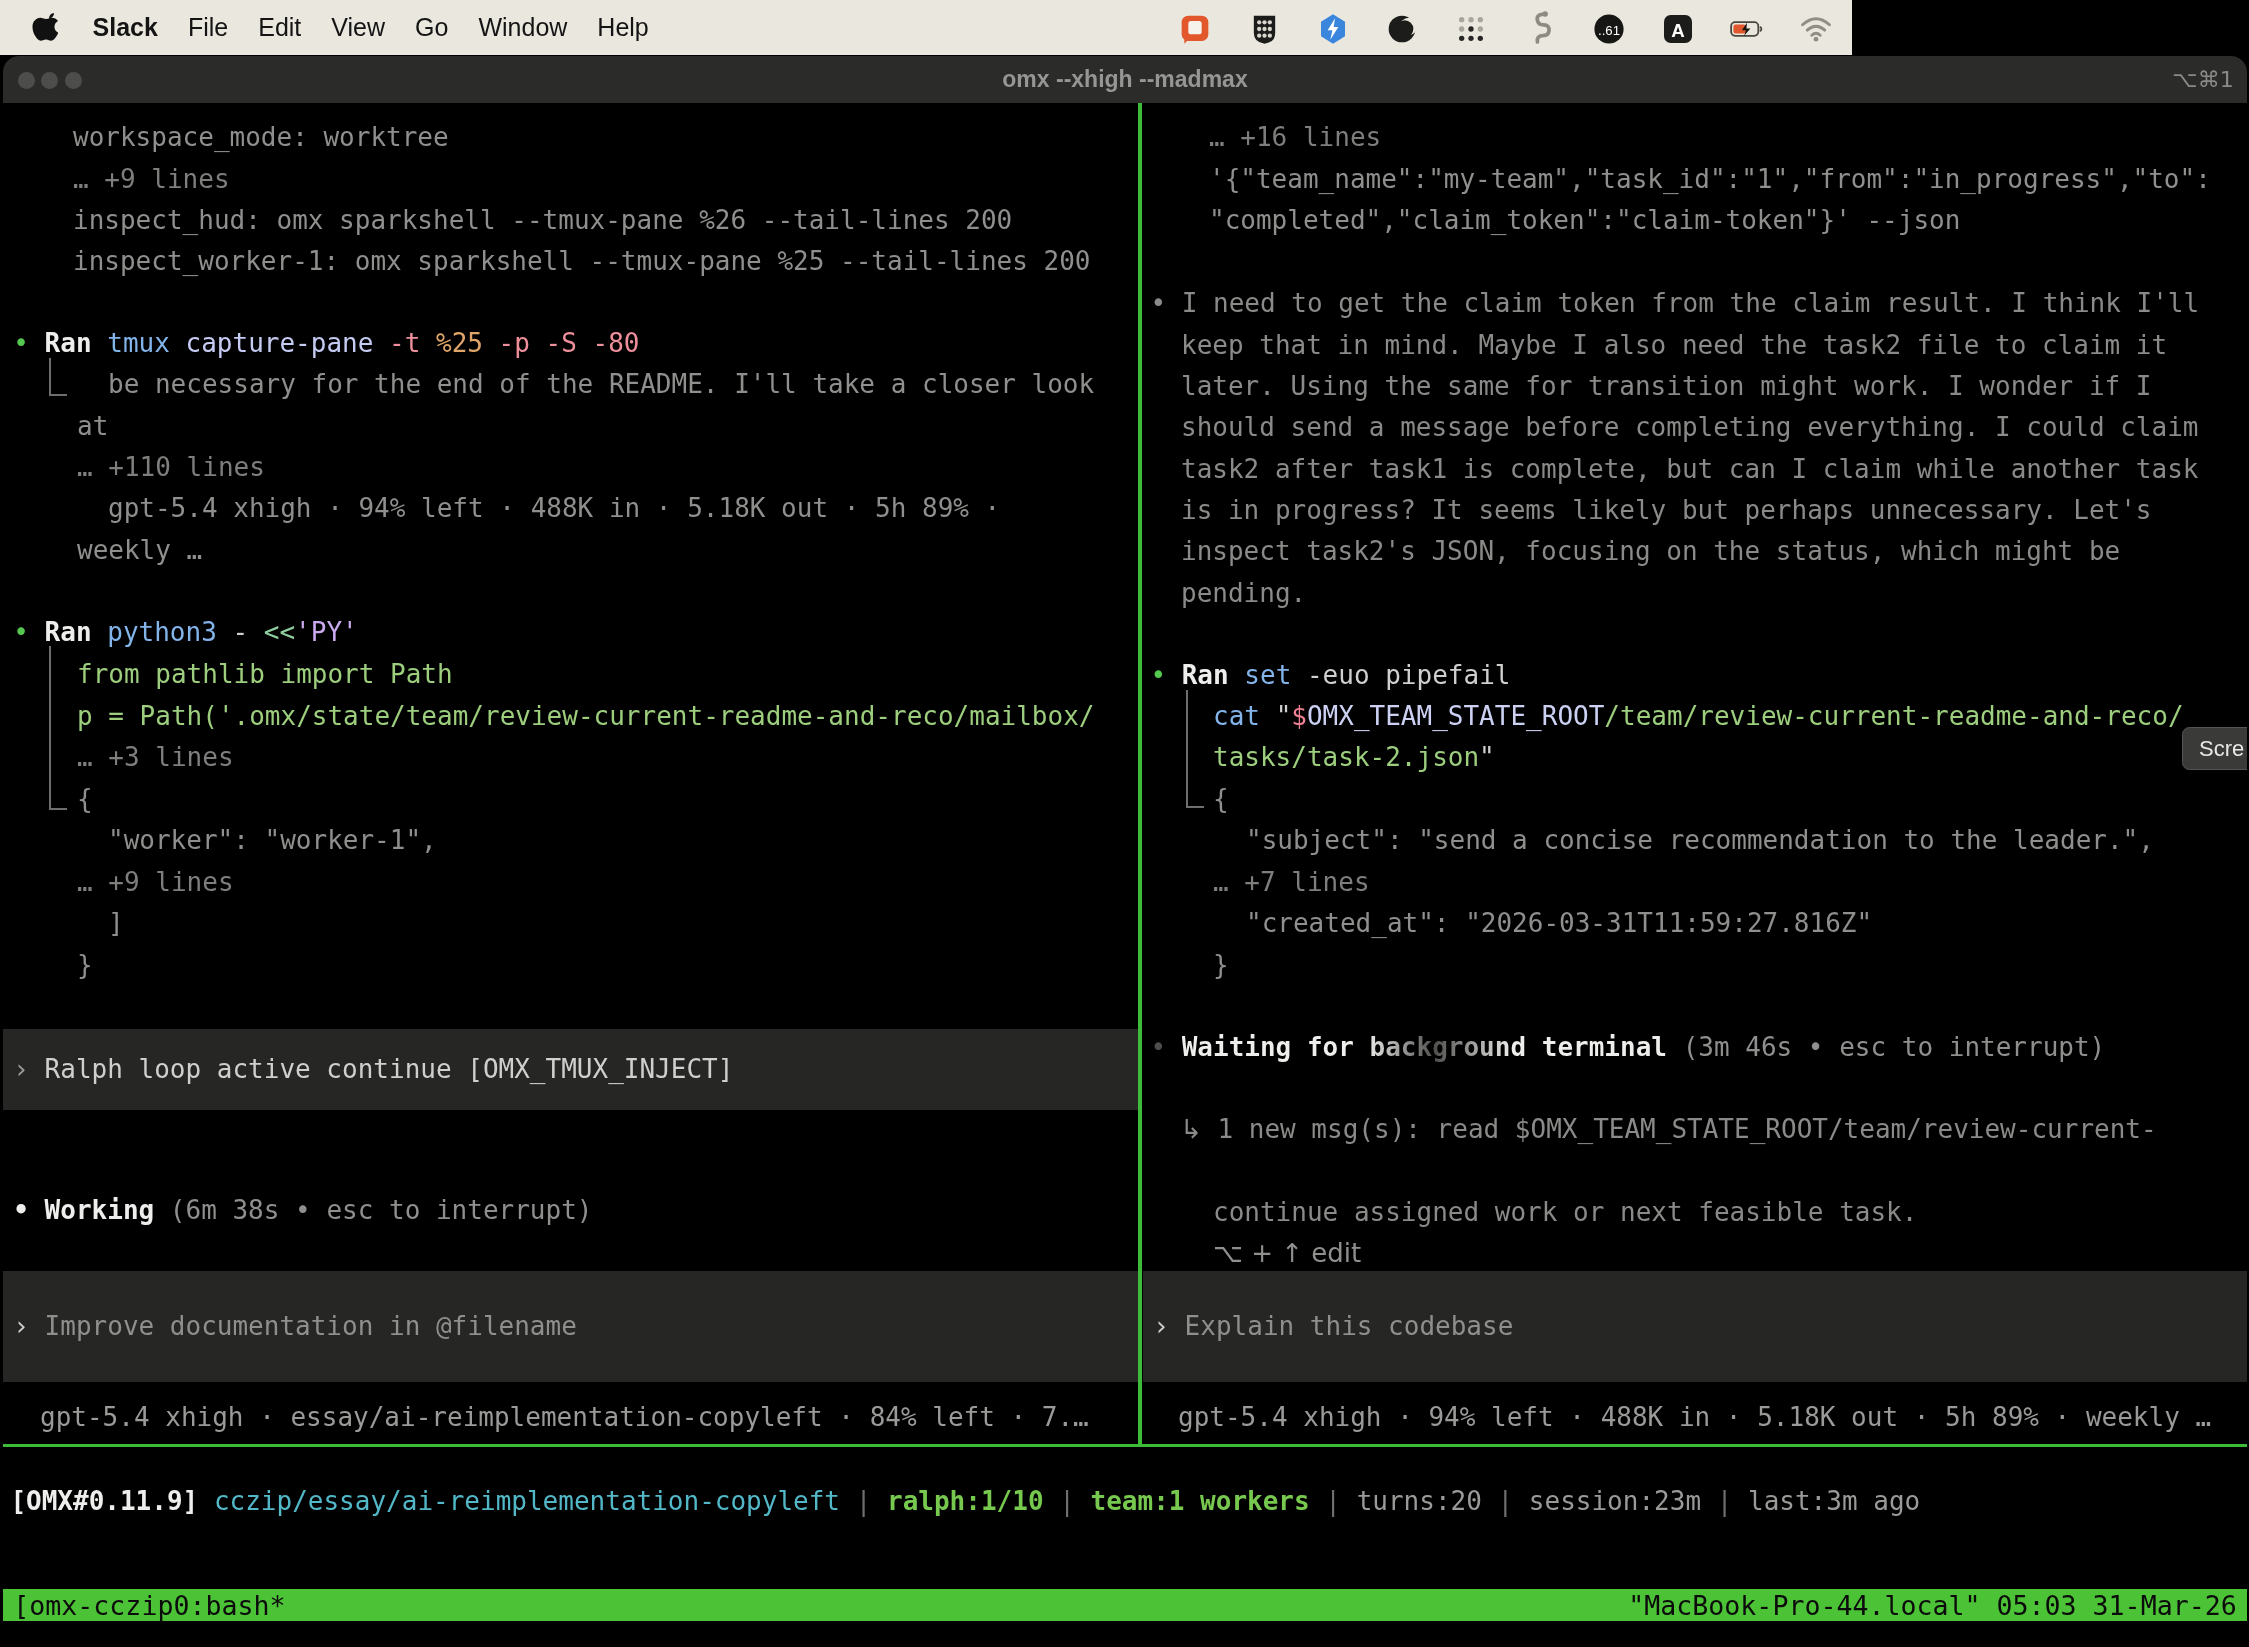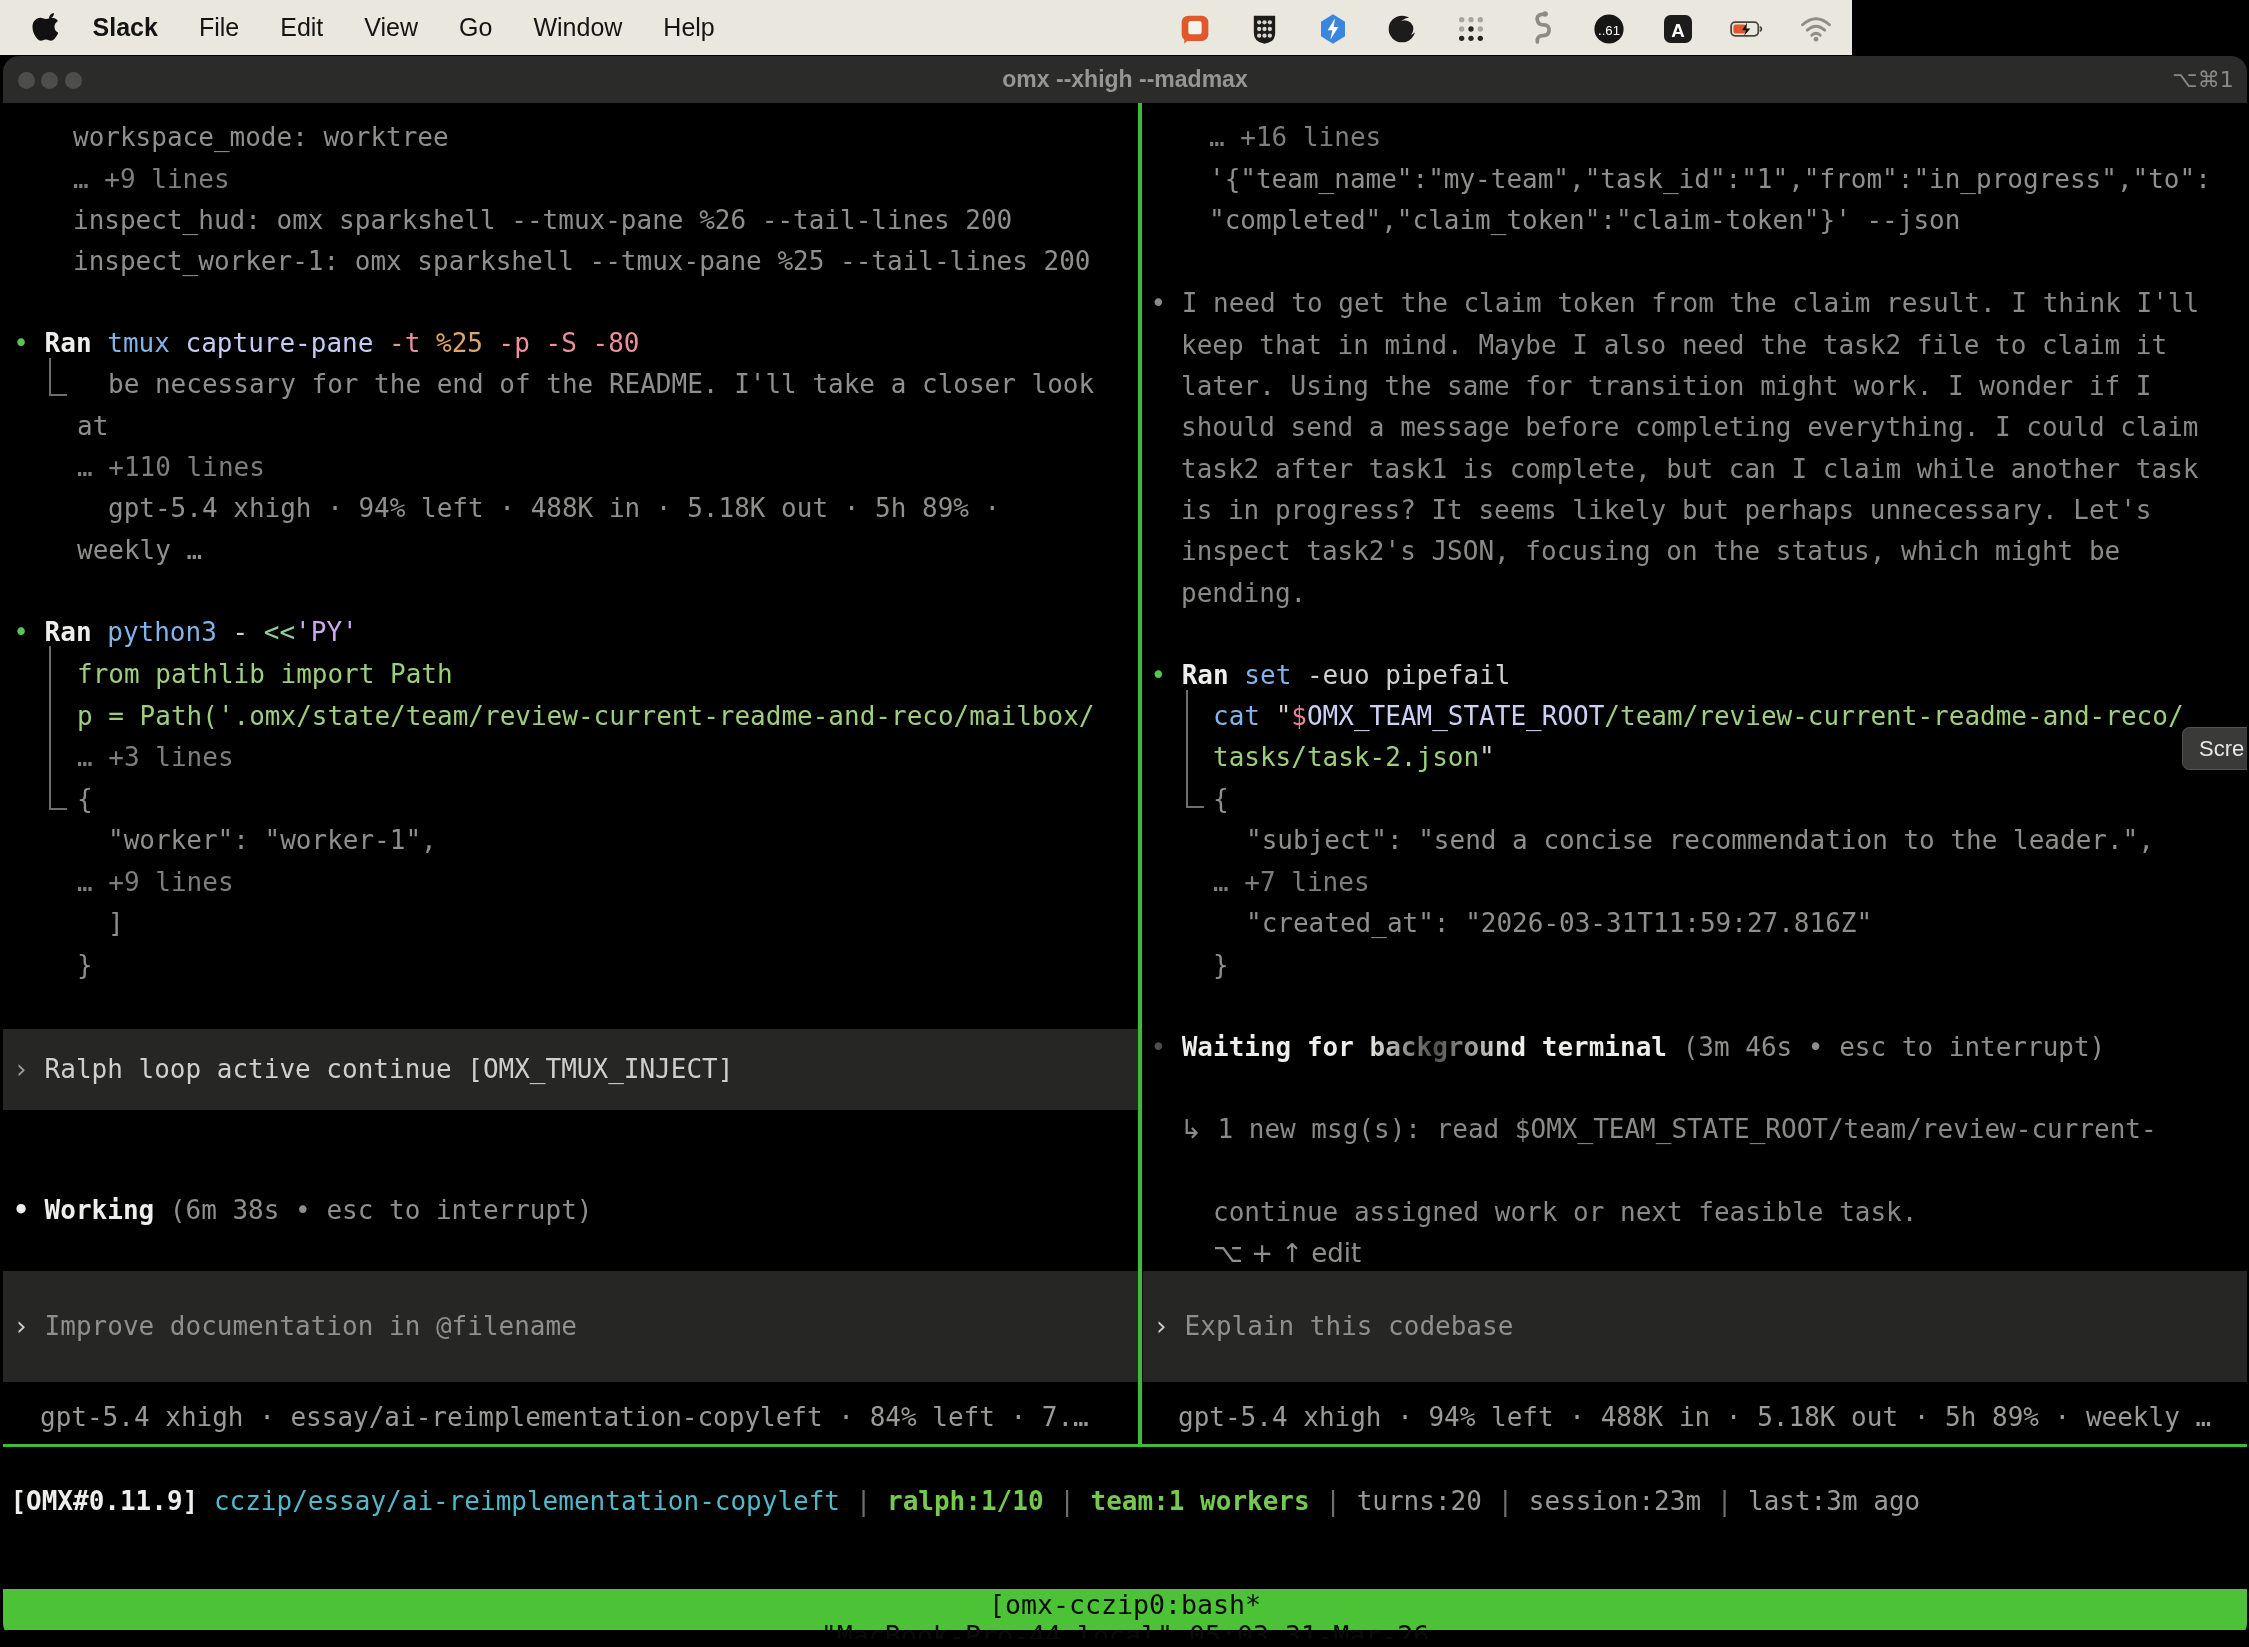--- a/index.html
+++ b/index.html
@@ -4,21 +4,21 @@
 <style>
   * { margin:0; padding:0; box-sizing:border-box; }
   html,body { width:2250px; height:1648px; background:#000; overflow:hidden;
               font-family:"DejaVu Sans Mono", monospace; }
 
   
   .menubar { position:absolute; top:0; left:0; width:1852px; height:55px;
              background:#eae7de; display:flex; align-items:center;
              font-family:"Liberation Sans", sans-serif; font-size:25px; color:#141414; }
   .menubar .apple { margin-left:31px; display:flex; align-items:center; }
-  .menubar .mitem { margin-left:41px; }
+  .menubar .mitem { margin-left:30px; }
   .menubar .mitem.app { font-weight:bold; margin-left:35px; }
   .mb-right { margin-left:auto; display:flex; align-items:center; gap:35px; margin-right:19px; }
   .mb-ico { width:34px; height:34px; display:flex; align-items:flex-end; justify-content:center; }
 
   
   .window { position:absolute; top:56px; left:3px; width:2244px; height:1583px;
             background:#000; border-radius:16px; overflow:hidden; }
   .titlebar { position:absolute; top:0; left:0; right:0; height:47px; background:#2b2b29; }
   .tl { position:absolute; top:15.5px; width:17px; height:17px; border-radius:50%; background:#4d4d4b; }
   .title { position:absolute; top:0; left:0; right:0; height:47px; display:flex;
@@ -69,23 +69,23 @@
              border:0.7px solid #555553; border-radius:7.4px; color:#e8e8e6;
              font-family:"Liberation Sans", sans-serif; font-size:22px;
              display:flex; align-items:center; padding:0 16px; white-space:pre; }
 
   .statusline { position:absolute; top:1383px; left:7.4px; white-space:pre; font-size:26px; }
   .cyan { color:#52b8c8; }
   .sgreen { color:#76c94e;font-weight:bold; }
   .ssep { color:#6f6f6d; }
   .sgrey { color:#9a9a98; }
 
-  .tmuxbar { position:absolute; left:0; right:0; top:1486px; height:41px; background:#4cc236;
+  .tmuxbar { position:absolute; left:0; right:0; top:1486px; height:32px; background:#4cc236;
              color:#0b0b0b; font-size:26.6px; display:flex; align-items:center;
-             justify-content:space-between; padding:0 10.3px; white-space:pre;flex-direction:column; }
+             justify-content:space-between; padding:0 10.3px; white-space:pre; }
 </style>
 </head>
 <body>
 
 <div class="menubar">
   <span class="apple">
     <svg width="26.6" height="29.5" viewBox="0 0 17 20">
         <path fill="#111" d="M11.6 1.1c.1 1-.3 1.9-.9 2.6-.6.7-1.6 1.2-2.5 1.1-.1-.9.35-1.9.9-2.5.6-.7 1.7-1.2 2.5-1.2zM14.8 15.1c-.5 1.1-.7 1.6-1.4 2.6-.9 1.4-2.2 3.1-3.8 3.1-1.4 0-1.8-.9-3.7-.9-1.9 0-2.3.9-3.7.9C.6 20.8-.6 19.3-1.5 17.9-4 14.1-4.3 9.6-2.7 7.2c1.1-1.7 2.9-2.7 4.6-2.7 1.7 0 2.8.9 4.2.9 1.4 0 2.2-.9 4.2-.9 1.5 0 3.1.8 4.2 2.2-3.7 2-3.1 7.2.3 8.4z" transform="translate(4 -1) scale(.95)"></path>
       </svg>
   </span>

